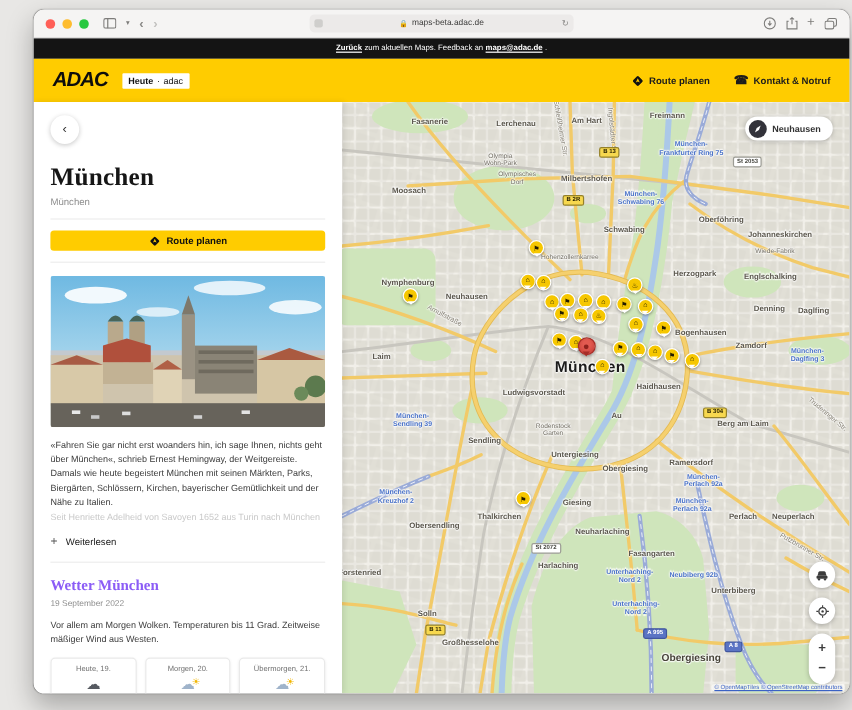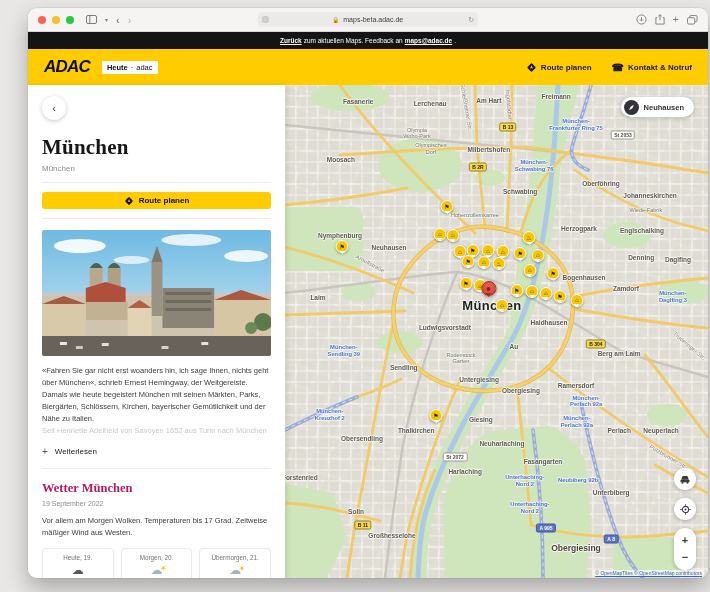--- a/index.html
+++ b/index.html
@@ -53,21 +53,21 @@
   .searchbtn{width:20px;height:20px;border-radius:50%;background:#FFCC00;display:flex;align-items:center;justify-content:center;cursor:pointer;flex:none;}
   h1.title{font-family:"Liberation Serif",serif;font-size:21px;font-weight:700;color:#161616;margin-top:15px;letter-spacing:.2px;}
   .subtitle{font-size:8px;color:#8d8d8d;margin-top:4px;padding-bottom:9px;border-bottom:1px solid #ededed;}
   .routebtn{margin-top:9px;height:17px;background:#FFCC00;border:none;border-radius:3px;width:100%;display:flex;align-items:center;justify-content:center;gap:5px;font-size:8px;font-weight:700;color:#111;cursor:pointer;font-family:"Liberation Sans",sans-serif;}
   .sb-divider{border-bottom:1px solid #ededed;margin-top:9px;}
   .photo{margin-top:11px;width:100%;height:126px;border-radius:2px;overflow:hidden;}
   .desc{margin-top:9px;font-size:7.5px;line-height:1.6;color:#3c3c3c;}
   .desc-faded{font-size:7.5px;line-height:1.6;color:#c9c9c9;height:12px;overflow:hidden;}
   .readmore{margin-top:9px;display:flex;align-items:center;gap:7px;font-size:8px;color:#222;cursor:pointer;padding-bottom:11px;border-bottom:1px solid #ededed;}
   .readmore .plus{font-size:10px;color:#555;font-weight:400;}
-  h2.sec{font-family:"Liberation Serif",serif;font-size:12.5px;font-weight:700;color:#be185d;margin-top:12px;}
+  h2.sec{font-family:"Liberation Serif",serif;font-size:12.5px;font-weight:700;color:#8b5cf6;margin-top:12px;}
   .date{font-size:7px;color:#8d8d8d;margin-top:4px;}
   .wsummary{font-size:7.5px;line-height:1.6;color:#3c3c3c;margin-top:8px;}
   .wcards{display:flex;gap:7px;margin-top:9px;}
   .wcard{flex:1;border:1px solid #e9e9e9;border-radius:4px;box-shadow:0 1px 2px rgba(0,0,0,.05);padding:5px 3px 6px;text-align:center;}
   .wc-label{font-size:6.3px;color:#707070;}
   .wc-icon{height:15px;margin-top:2px;position:relative;font-size:12px;line-height:15px;}
   .wc-icon .sun{position:absolute;font-size:8px;color:#f2b705;left:55%;top:-2px;}
   .wc-icon .cloud{position:relative;color:#9fb3ca;}
   .wc-icon[data-icon="cloud"] .cloud{color:#565a61;}
 
@@ -257,21 +257,21 @@
         <p class="desc">«Fahren Sie gar nicht erst woanders hin, ich sage Ihnen, nichts geht über München«, schrieb Ernest Hemingway, der Weitgereiste. Damals wie heute begeistert München mit seinen Märkten, Parks, Biergärten, Schlössern, Kirchen, bayerischer Gemütlichkeit und der Nähe zu Italien.</p>
         <p class="desc-faded">Seit Henriette Adelheid von Savoyen 1652 aus Turin nach München kam, um den</p>
 
         <div class="readmore">
           <span class="plus">+</span>
           <span>Weiterlesen</span>
         </div>
 
         <h2 class="sec">Wetter München</h2>
         <div class="date">19 September 2022</div>
-        <p class="wsummary">Vor allem am Morgen Wolken. Temperaturen bis 17 Grad. Zeitweise mäßiger Wind aus Westen.</p>
+        <p class="wsummary">Vor allem am Morgen Wolken. Temperaturen bis 11 Grad. Zeitweise mäßiger Wind aus Westen.</p>
 
         <div class="wcards">
           <div class="wcard">
             <div class="wc-label">Heute, 19.</div>
             <div class="wc-icon" data-icon="cloud"><span class="cloud">☁</span></div>
 
           </div>
           <div class="wcard">
             <div class="wc-label">Morgen, 20.</div>
             <div class="wc-icon" data-icon="sun-cloud"><span class="sun">☀</span><span class="cloud">☁</span></div>

